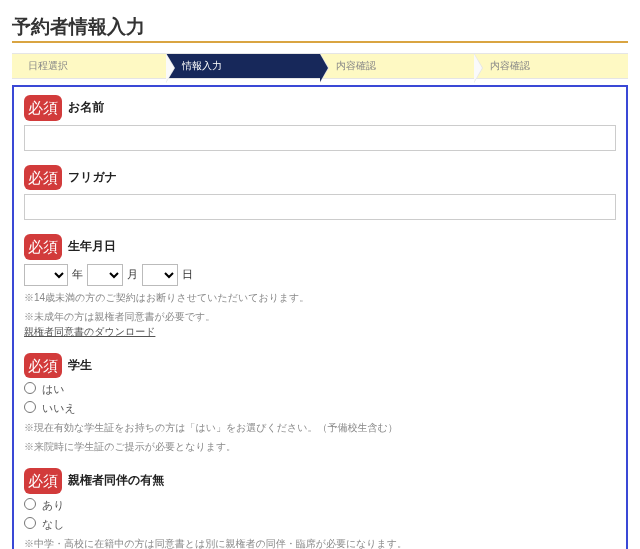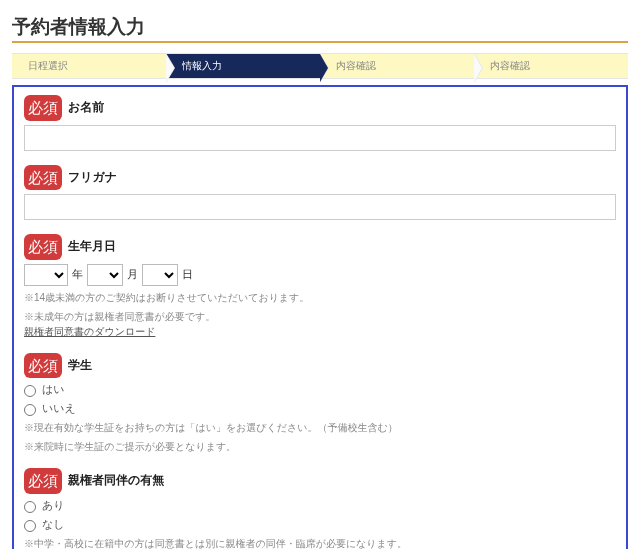--- a/index.html
+++ b/index.html
@@ -130,21 +130,21 @@
     line-height: 1.5;
   }
   .dl-link {
     font-size: 10px;
     color: #555;
     text-decoration: underline;
     display: inline-block;
   }
   .radio-row {
     display: flex;
-    align-items: flex-end;
+    align-items: flex-start;
     gap: 6px;
     font-size: 11px;
     color: #555;
     margin-top: 4px;
   }
   .radio-row input[type="radio"] {
     width: 12px; height: 12px;
   }
 </style>
 </head>

